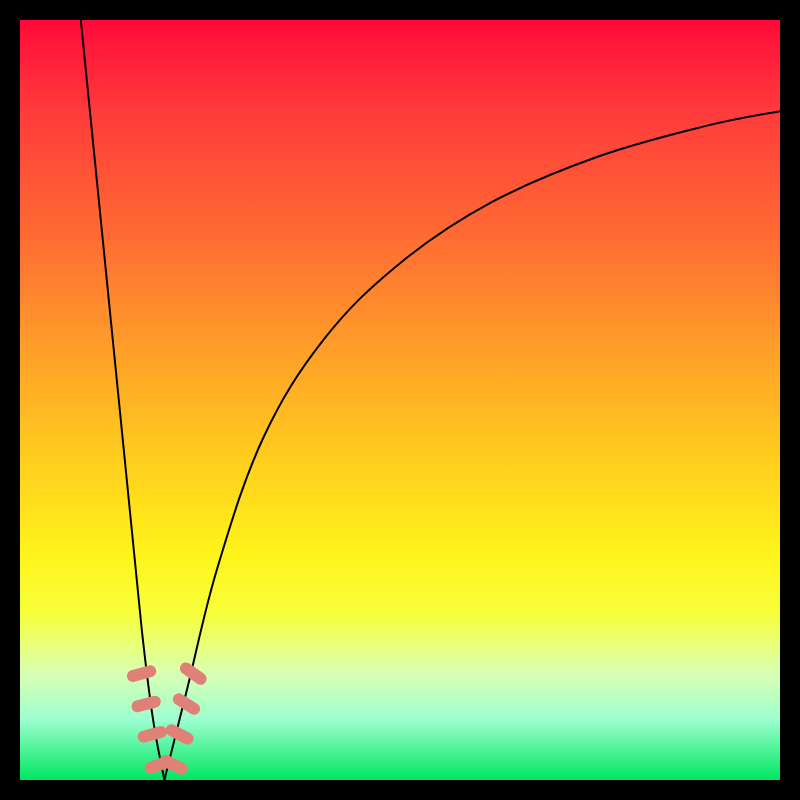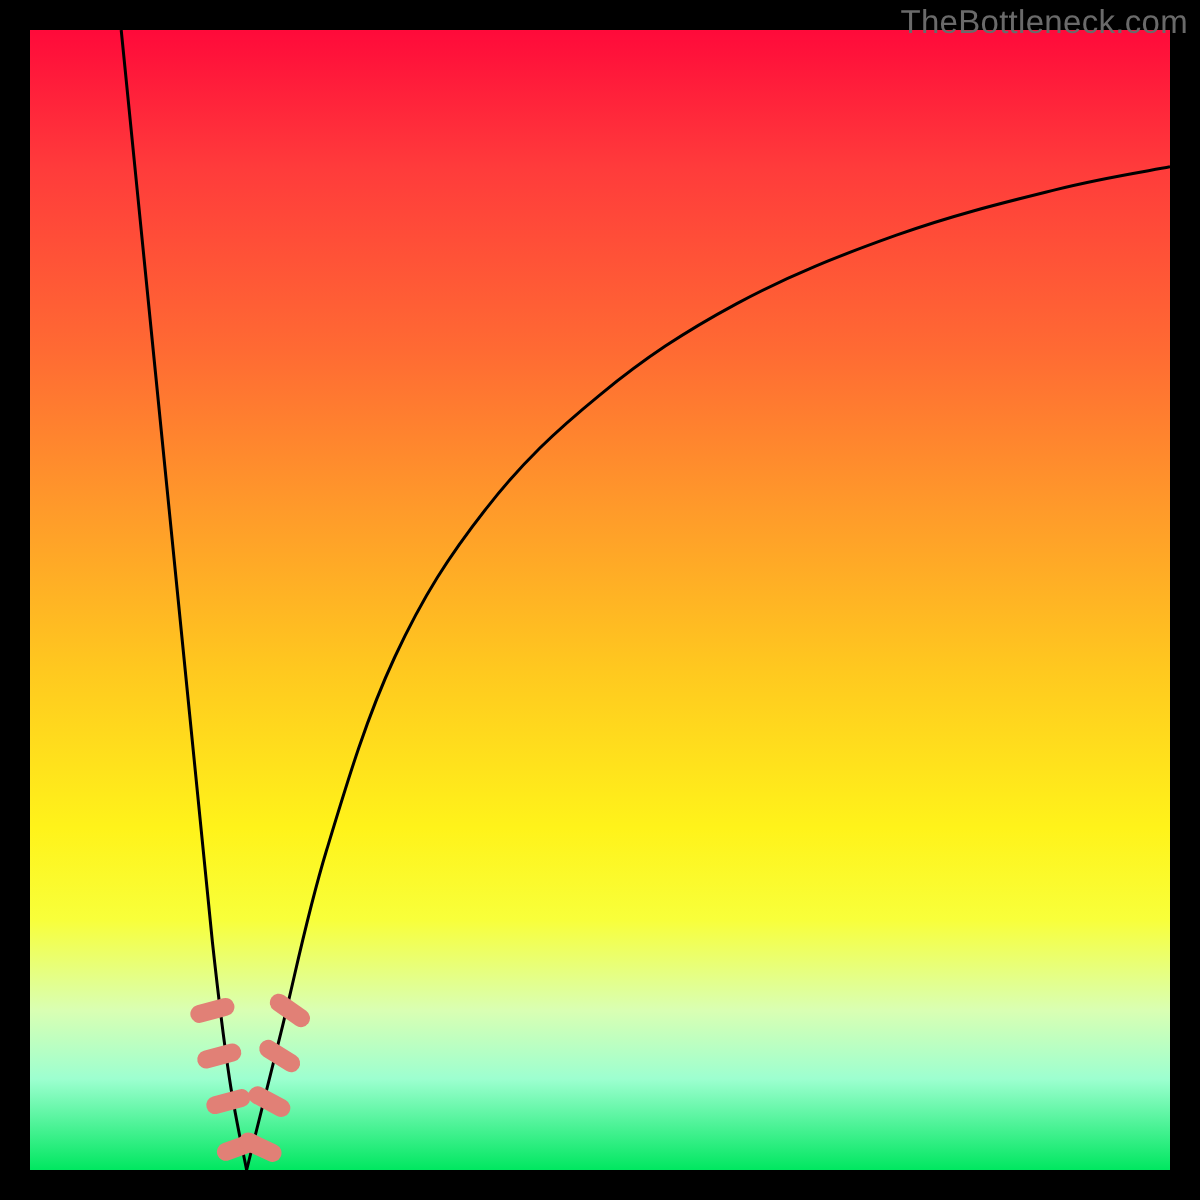--- a/index.html
+++ b/index.html
@@ -67,14 +67,13 @@
           <rect x="120.16000000000001" y="669" width="12" height="30" rx="6" fill="#e18076" transform="rotate(75 126.16000000000001 684)"></rect>
           <rect x="126.23999999999998" y="699.4" width="12" height="30" rx="6" fill="#e18076" transform="rotate(75 132.23999999999998 714.4)"></rect>
           <rect x="133.07999999999998" y="729.8" width="12" height="30" rx="6" fill="#e18076" transform="rotate(70 139.07999999999998 744.8)"></rect>
           <rect x="147.51999999999998" y="729.8" width="12" height="30" rx="6" fill="#e18076" transform="rotate(-65 153.51999999999998 744.8)"></rect>
           <rect x="153.6" y="699.4" width="12" height="30" rx="6" fill="#e18076" transform="rotate(-62 159.6 714.4)"></rect>
           <rect x="160.43999999999997" y="669" width="12" height="30" rx="6" fill="#e18076" transform="rotate(-58 166.43999999999997 684)"></rect>
           <rect x="167.28" y="638.6" width="12" height="30" rx="6" fill="#e18076" transform="rotate(-55 173.28 653.6)"></rect>
         </g>
     </svg>
   </div>
-  <div class="watermark">TheBottleneck.com</div>
 </div>
 
 </body></html>

